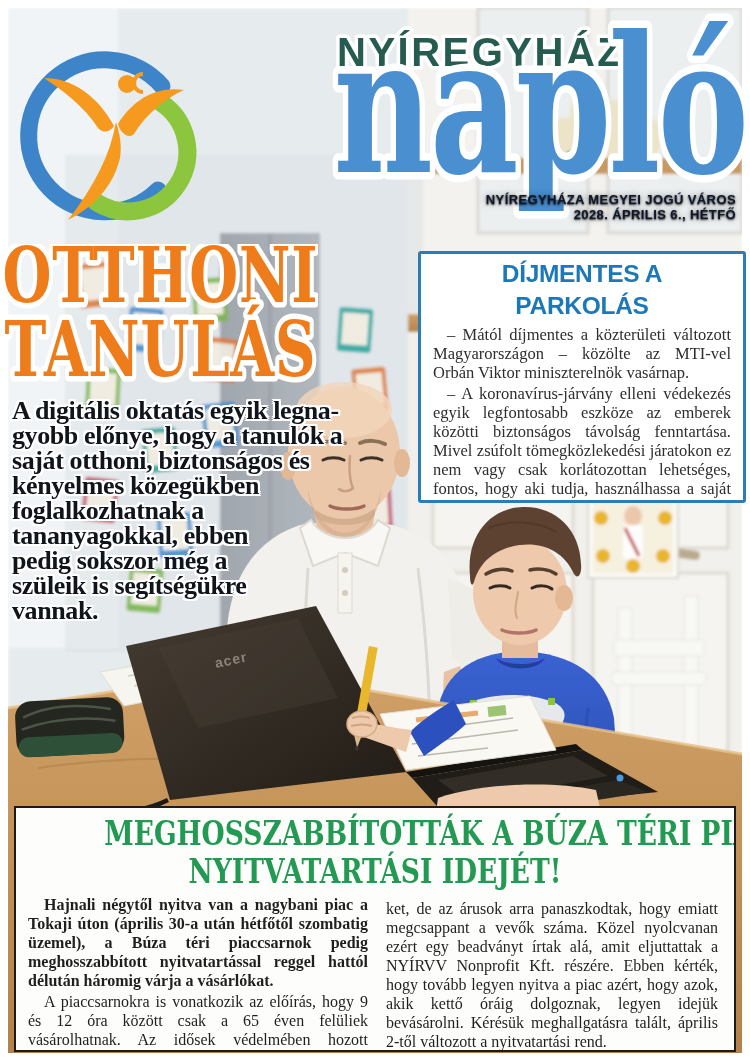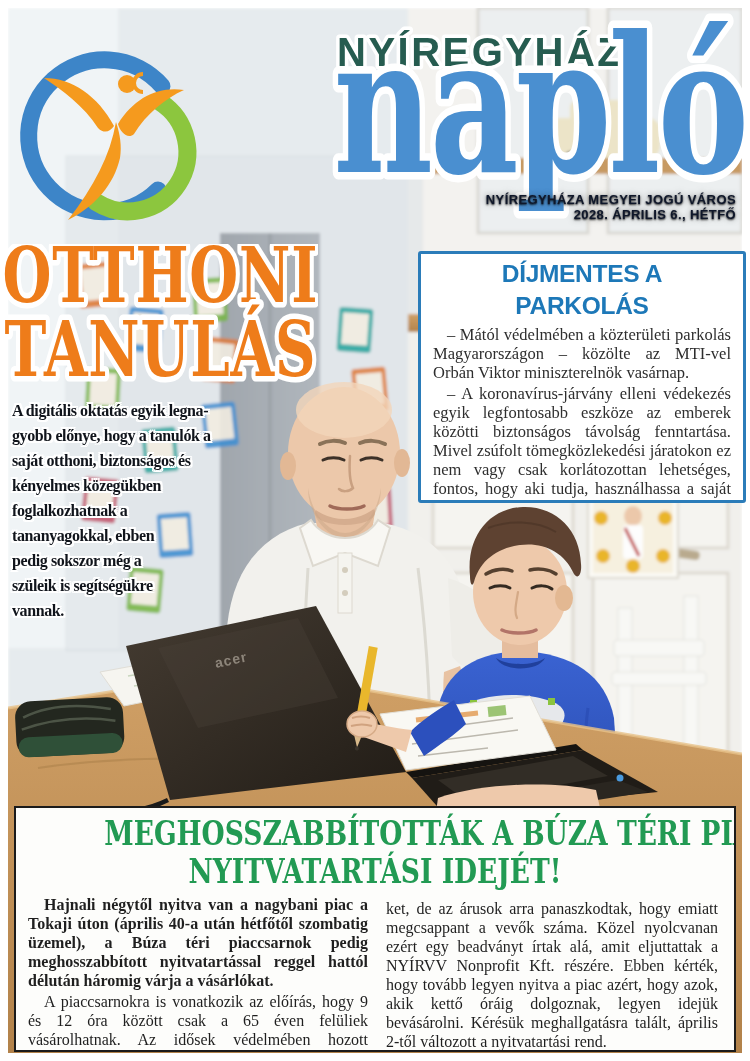--- a/index.html
+++ b/index.html
@@ -16,21 +16,21 @@
               fill:#4a8fd0;stroke:#ffffff;stroke-width:15px;paint-order:stroke;stroke-linejoin:round;letter-spacing:-4px;}
   .logo-svg{position:absolute;left:10px;top:34px;width:225px;height:195px;z-index:3;}
   .dateline{position:absolute;right:14px;top:193px;width:330px;z-index:3;text-align:right;
             color:#0f172a;font-weight:700;font-size:13px;line-height:14.5px;letter-spacing:.4px;
             text-shadow:0 1px 2px rgba(0,0,0,.85),0 0 6px rgba(30,30,30,.5);}
   
   .lead-head-svg{position:absolute;left:2px;top:244px;width:316px;height:152px;z-index:3;}
   .lead-head{font-family:"DejaVu Serif",serif;font-weight:700;font-size:76px;letter-spacing:1px;
              fill:#ee7c1a;stroke:#ffffff;stroke-width:11px;paint-order:stroke;stroke-linejoin:round;}
   .lead-body{position:absolute;left:12px;top:398px;width:345px;z-index:3;
-             font-family:"Liberation Serif",serif;font-weight:700;font-size:16px;line-height:25px;
+             font-family:"Liberation Serif",serif;font-weight:700;font-size:26px;line-height:25px;
              letter-spacing:-0.4px;color:#10141b;white-space:pre-line;
              text-shadow:-2px -2px 0 #fff,2px -2px 0 #fff,-2px 2px 0 #fff,2px 2px 0 #fff,
                          -2px 0 0 #fff,2px 0 0 #fff,0 -2px 0 #fff,0 2px 0 #fff;}
   
   .parking-box{position:absolute;left:418px;top:251px;width:328px;height:252px;z-index:4;
                box-sizing:border-box;background:#ffffff;border:3px solid #2b7cb9;border-radius:3px;
                padding:4px 12px 24px;overflow:hidden;}
   .parking-title{text-align:center;color:#1d78b8;font-weight:700;font-size:24.5px;line-height:32px;
                  letter-spacing:-0.3px;margin:0 0 3px 0;font-family:"Liberation Sans",sans-serif;}
   .parking-box p{margin:0 0 2px 0;font-family:"Liberation Serif",serif;font-size:16.5px;line-height:19px;
@@ -329,32 +329,32 @@
 saját otthoni, biztonságos és
 kényelmes közegükben
 foglalkozhatnak a
 tananyagokkal, ebben
 pedig sokszor még a
 szüleik is segítségükre
 vannak.</div>
 
   <div class="parking-box">
     <h2 class="parking-title">DÍJMENTES A PARKOLÁS</h2>
-    <p>– Mától védelmében a közterületi parkolás Magyarországon – közölte az MTI-vel Orbán Viktor miniszterelnök vasárnap.</p>
+    <p>– Mától díjmentes a közterületi változott Magyarországon – közölte az MTI-vel Orbán Viktor miniszterelnök vasárnap.</p>
     <p>– A koronavírus-járvány elleni védekezés egyik legfontosabb eszköze az emberek közötti biztonságos távolság fenntartása. Mivel zsúfolt tömegközlekedési járatokon ez nem vagy csak korlátozottan lehetséges, fontos, hogy aki tudja, használhassa a saját autóját – fogalmazott a kormányfő. – Emiatt indokolt a közterületi parkolási díjak megszüntetése – tette hozzá.</p>
   </div>
 
   <div class="market-box">
     <div class="market-headline">
       <div>MEGHOSSZABBÍTOTTÁK A BÚZA TÉRI PIAC</div>
       <div>NYITVATARTÁSI IDEJÉT!</div>
     </div>
     <div class="market-cols">
       <div class="col">
-        <p class="market-lead">Hajnali négytől nyitva van a nagybani piac a Tokaji úton (április 40-a után hétfőtől szombatig üzemel), a Búza téri piaccsarnok pedig meghosszabbított nyitvatartással reggel hattól délután háromig várja a vásárlókat.</p>
+        <p class="market-lead">Hajnali négytől nyitva van a nagybani piac a Tokaji úton (április 30-a után hétfőtől szombatig üzemel), a Búza téri piaccsarnok pedig meghosszabbított nyitvatartással reggel hattól délután háromig várja a vásárlókat.</p>
         <p class="market-p">A piaccsarnokra is vonatkozik az előírás, hogy 9 és 12 óra között csak a 65 éven felüliek vásárolhatnak. Az idősek védelmében hozott rendelet megtette hatását, biztonságosan lehet itt beszerezni a friss terméke-</p>
       </div>
       <div class="col">
         <p class="market-p2">ket, de az árusok arra panaszkodtak, hogy emiatt megcsappant a vevők száma. Közel nyolcvanan ezért egy beadványt írtak alá, amit eljuttattak a NYÍRVV Nonprofit Kft. részére. Ebben kérték, hogy tovább legyen nyitva a piac azért, hogy azok, akik kettő óráig dolgoznak, legyen idejük bevásárolni. Kérésük meghallgatásra talált, április 2-től változott a nyitvatartási rend.</p>
         <div class="byline">(Szerző: Z. Pintye Zsolt)</div>
       </div>
     </div>
   </div>
 
 </div>

